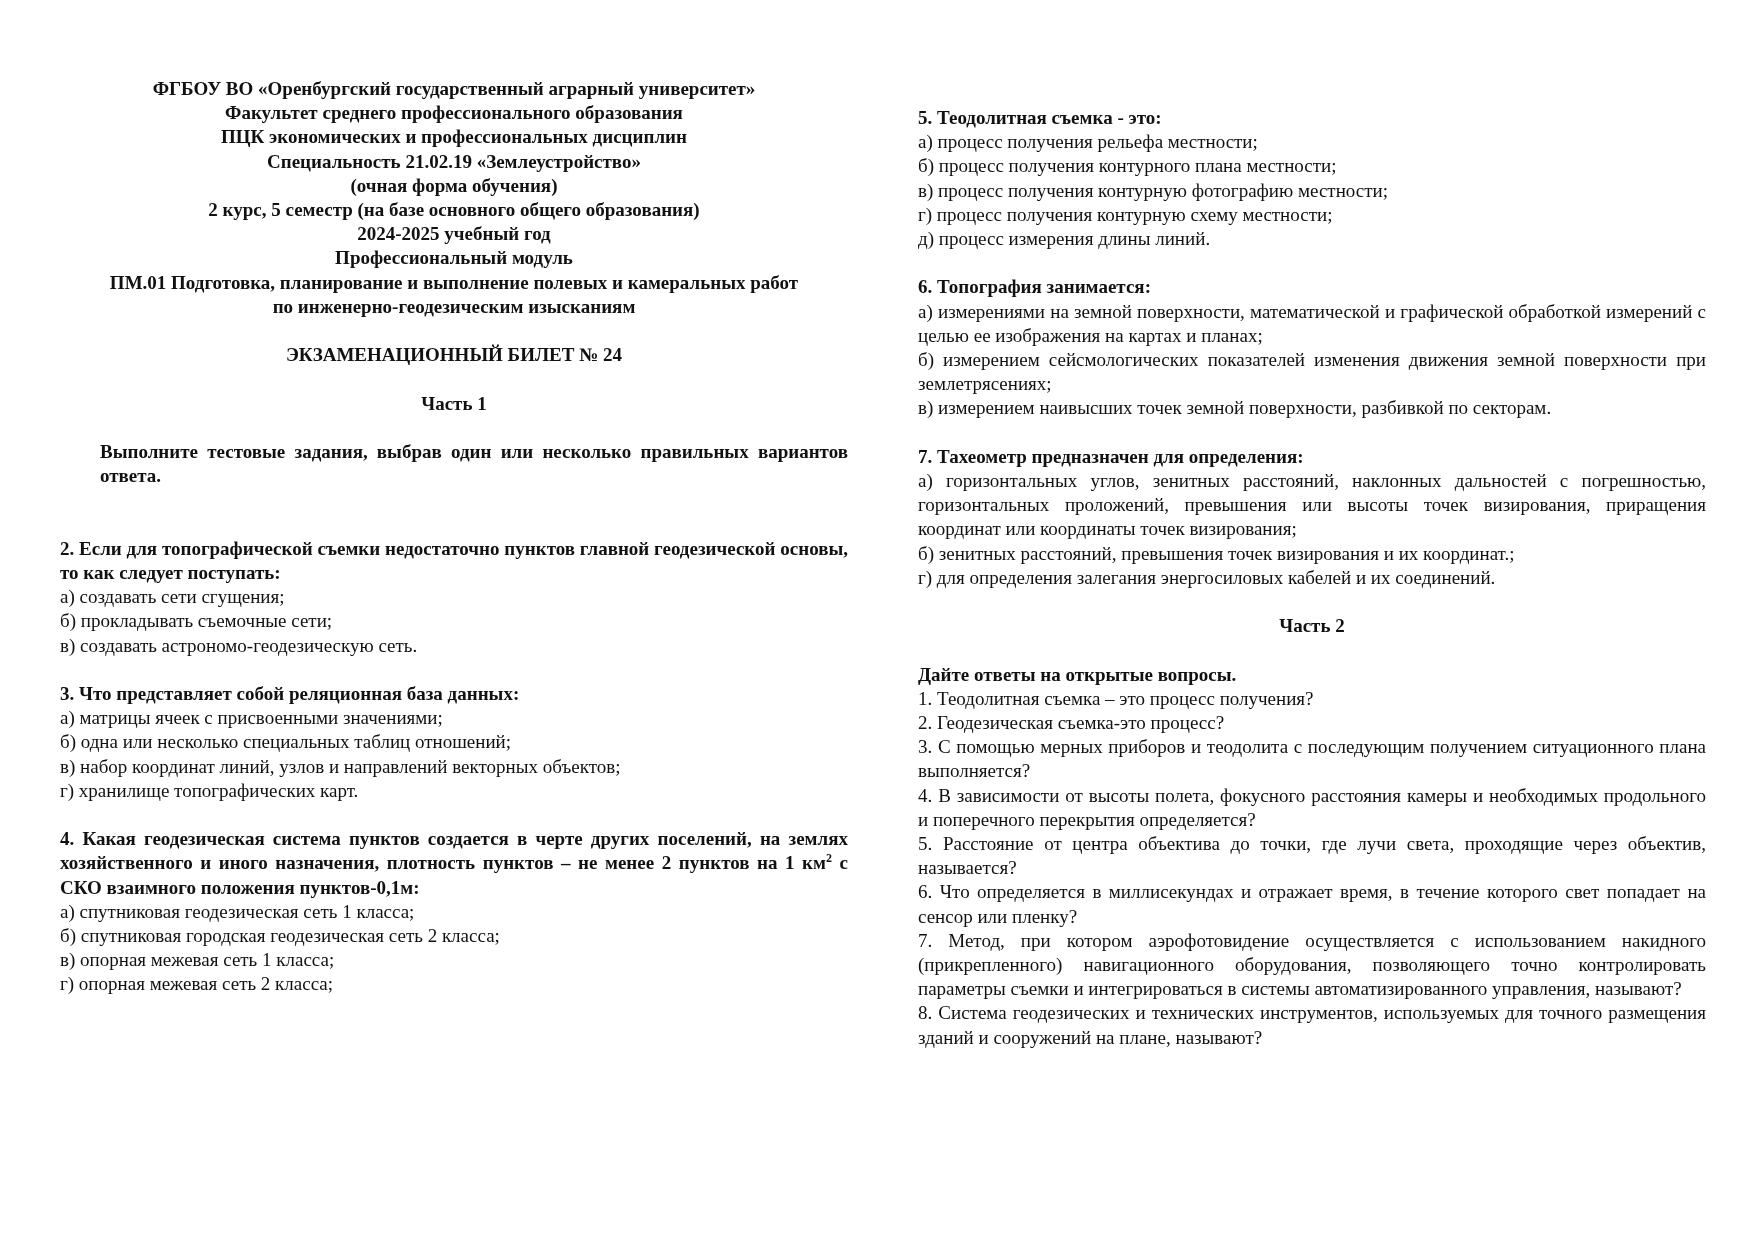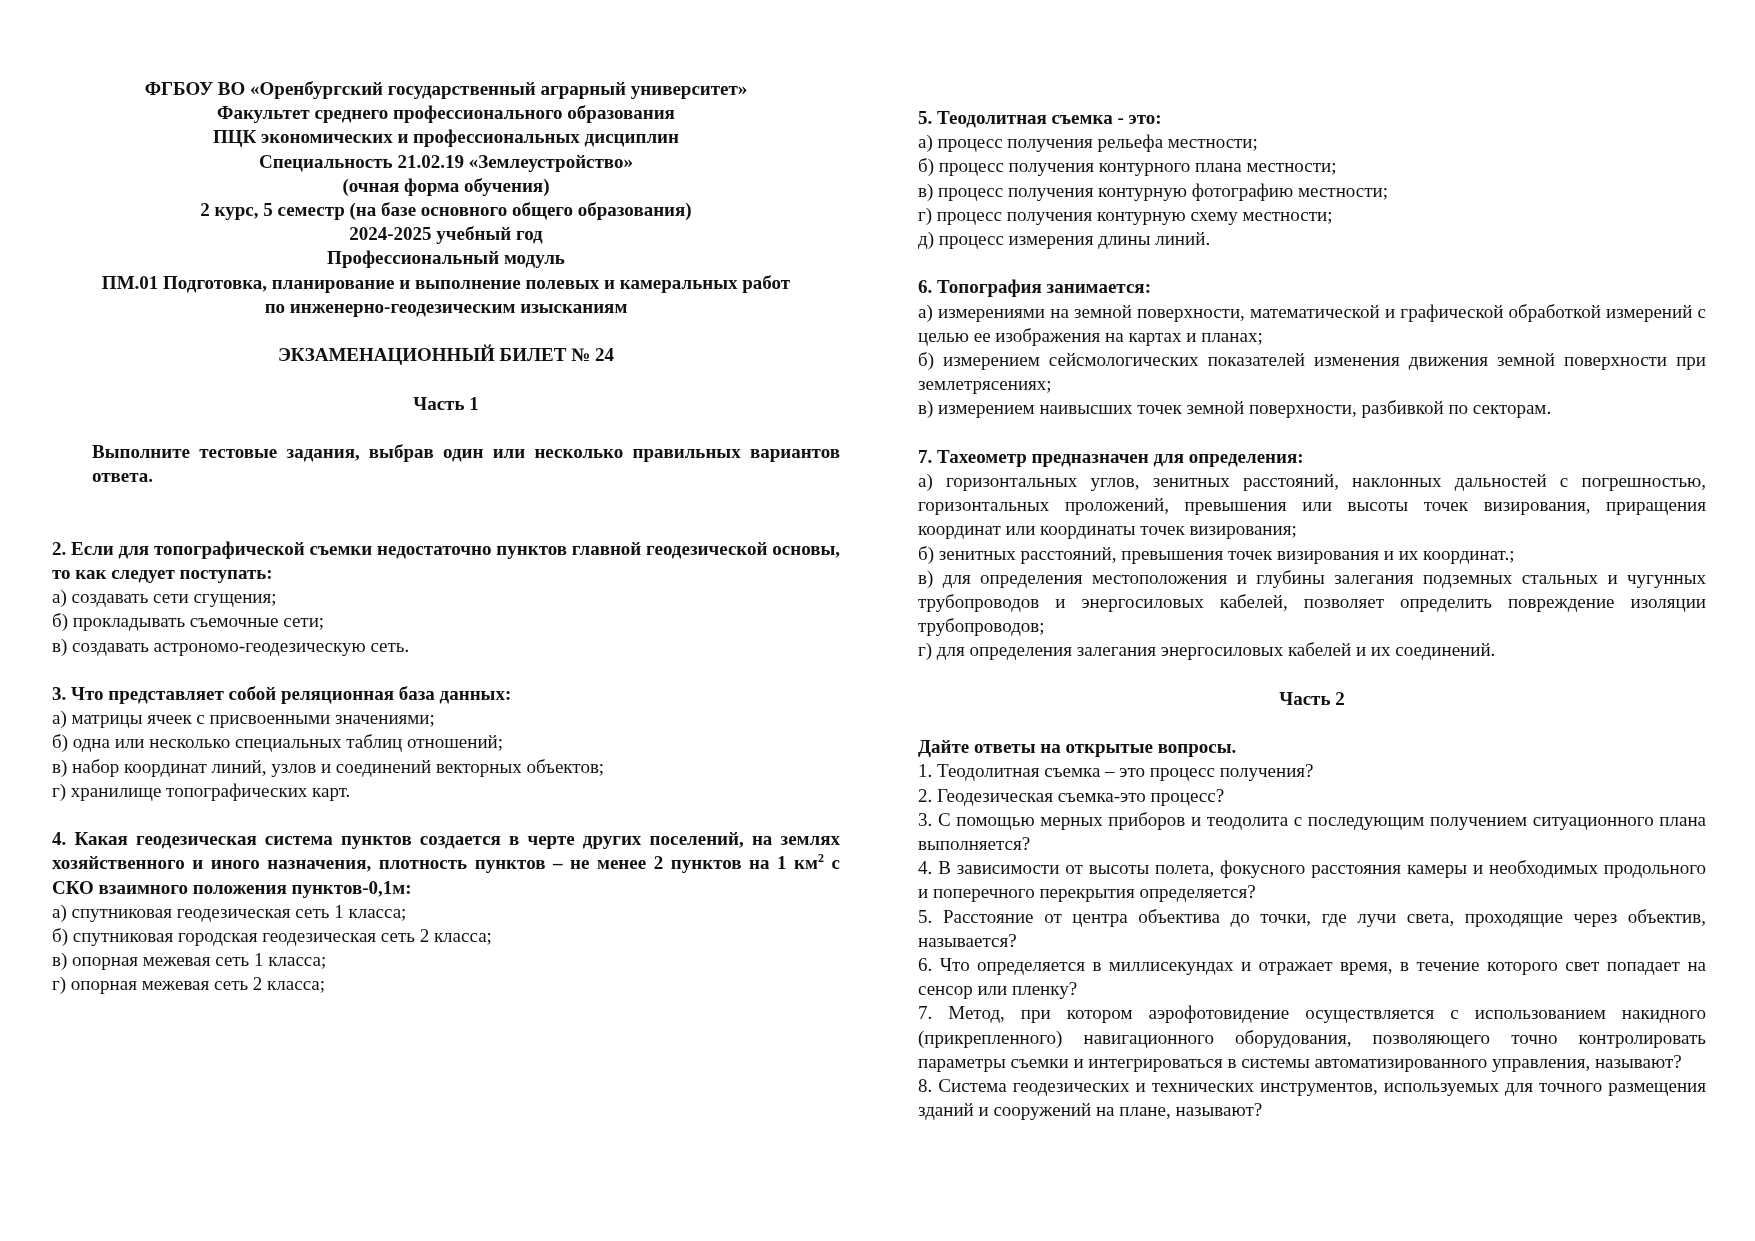--- a/index.html
+++ b/index.html
@@ -4,21 +4,21 @@
   <style>
     html, body { margin: 0; padding: 0; background: #ffffff; }
     body {
       width: 1755px; height: 1241px; position: relative; overflow: hidden;
       font-family: "Liberation Serif", "DejaVu Serif", serif;
       color: #111111;
       font-size: 19px;
       line-height: 24.2px;
     }
     .col { position: absolute; top: 0; }
-    .col-left { left: 52px; width: 788px; }
+    .col-left { left: 60px; width: 788px; }
     .col-right { left: 918px; width: 788px; }
     .center { text-align: center; }
     .bold { font-weight: bold; }
     .justify { text-align: justify; margin-left: 40px; }
     .blank { height: 24.2px; }
     p { margin: 0; }
     .q-title { font-weight: bold; text-align: justify; }
     .opt { text-align: justify; }
     sup { font-size: 12px; line-height: 0; vertical-align: super; }
   </style>
@@ -53,21 +53,21 @@
     <p class="opt">а) создавать сети сгущения;</p>
     <p class="opt">б) прокладывать съемочные сети;</p>
     <p class="opt">в) создавать астрономо-геодезическую сеть.</p>
   </div>
   <div class="blank"></div>
 
   <div>
     <p class="q-title">3. Что представляет собой реляционная база данных:</p>
     <p class="opt">а) матрицы ячеек с присвоенными значениями;</p>
     <p class="opt">б) одна или несколько специальных таблиц отношений;</p>
-    <p class="opt">в) набор координат линий, узлов и соединений векторных объектов;</p>
+    <p class="opt">в) набор координат линий, узлов и направлений векторных объектов;</p>
     <p class="opt">г) хранилище топографических карт.</p>
   </div>
   <div class="blank"></div>
 
   <div>
     <p class="q-title"><span>4. Какая геодезическая система пунктов создается в черте других поселений, на землях хозяйственного и иного назначения, плотность пунктов – не менее 2 пунктов на 1 км</span><sup>2</sup><span> с СКО взаимного положения пунктов-0,1м:</span></p>
     <p class="opt">а) спутниковая геодезическая сеть 1 класса;</p>
     <p class="opt">б) спутниковая городская геодезическая сеть 2 класса;</p>
     <p class="opt">в) опорная межевая сеть 1 класса;</p>
     <p class="opt">г) опорная межевая сеть 2 класса;</p>
@@ -90,21 +90,20 @@
     <p class="opt">а) измерениями на земной поверхности, математической и графической обработкой измерений с целью ее изображения на картах и планах;</p>
     <p class="opt">б) измерением сейсмологических показателей изменения движения земной поверхности при землетрясениях;</p>
     <p class="opt">в) измерением наивысших точек земной поверхности, разбивкой по секторам.</p>
   </div>
   <div class="blank"></div>
 
   <div>
     <p class="q-title">7. Тахеометр предназначен для определения:</p>
     <p class="opt">а) горизонтальных углов, зенитных расстояний, наклонных дальностей с погрешностью, горизонтальных проложений, превышения или высоты точек визирования, приращения координат или координаты точек визирования;</p>
     <p class="opt">б) зенитных расстояний, превышения точек визирования и их координат.;</p>
-    <p class="opt">в) для определения местоположения и глубины залегания подземных стальных и чугунных трубопроводов и энергосиловых кабелей, позволяет определить повреждение изоляции трубопроводов;</p>
     <p class="opt">г) для определения залегания энергосиловых кабелей и их соединений.</p>
   </div>
   <div class="blank"></div>
 
   <p class="center bold">Часть 2</p>
   <div class="blank"></div>
   <p class="bold">Дайте ответы на открытые вопросы.</p>
   <div>
     <p class="opt">1. Теодолитная съемка – это процесс получения?</p>
     <p class="opt">2. Геодезическая съемка-это процесс?</p>

